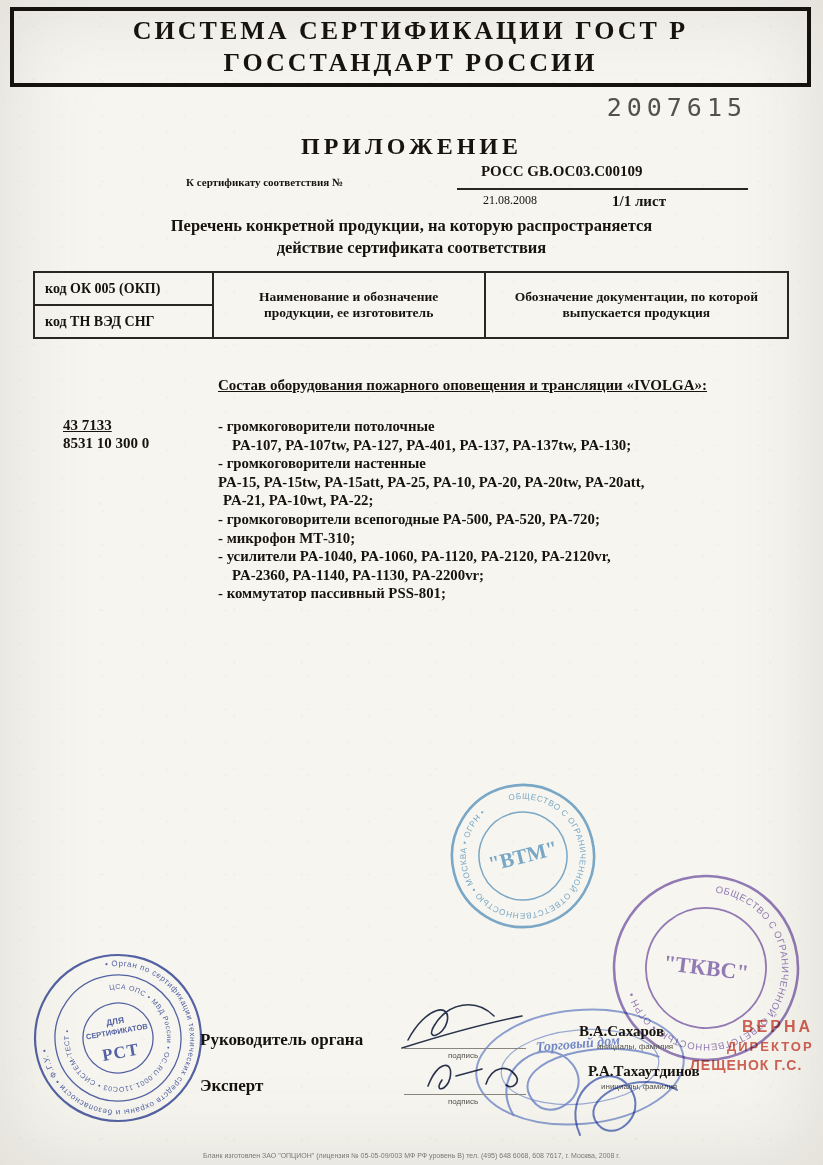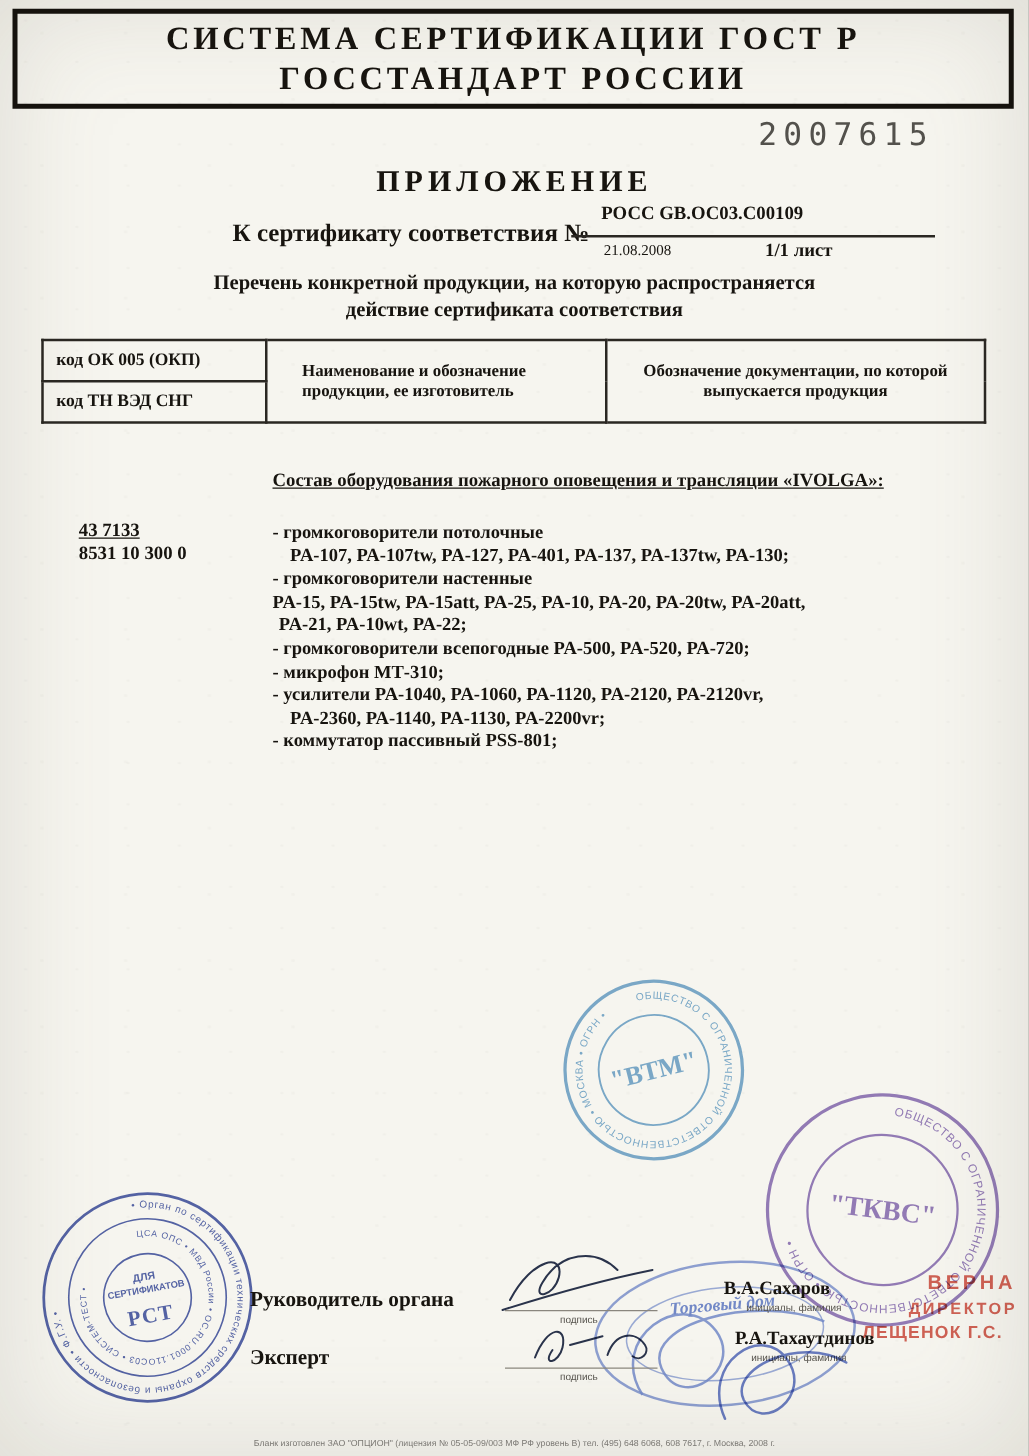--- a/index.html
+++ b/index.html
@@ -25,33 +25,33 @@
   .header-line{ font-weight:bold; font-size:26px; letter-spacing:3px; }
   .serial{
     position:absolute; top:93px; right:76px;
     font-family:"DejaVu Sans Mono", monospace;
     font-size:25px; letter-spacing:5px; color:#53514c;
   }
   .doc-title{
     position:absolute; top:133px; left:0; width:100%; text-align:center;
     font-size:24px; font-weight:bold; letter-spacing:4px;
   }
-  .cert-label{ position:absolute; top:176px; left:186px; font-size:20px; font-weight:bold; }
+  .cert-label{ position:absolute; top:176px; left:186px; font-size:11px; font-weight:bold; }
   .cert-number{ position:absolute; top:163px; left:481px; font-size:15px; font-weight:bold; }
   .cert-underline{ position:absolute; top:188px; left:457px; width:291px; border-top:2px solid #2a2722; }
   .cert-date{ position:absolute; top:193px; left:483px; font-size:12px; font-weight:normal; }
   .cert-sheets{ position:absolute; top:193px; left:612px; font-size:15px; font-weight:bold; }
   .subtitle{ position:absolute; left:0; width:100%; text-align:center; font-weight:bold; font-size:16.5px; }
   .subtitle.l1{ top:216px; }
   .subtitle.l2{ top:238px; }
   
   .info-table{ position:absolute; left:33px; top:271px; width:756px; border-collapse:collapse; table-layout:fixed; }
   .info-table td{ border:2px solid #2a2722; height:33px; font-weight:bold; vertical-align:middle; }
   .info-table td.c1{ width:172px; font-size:14px; padding-left:10px; text-align:left; }
-  .info-table td.c2{ width:262px; font-size:13.5px; text-align:left; padding:0 28px; }
+  .info-table td.c2{ width:262px; font-size:13.5px; text-align:center; padding:0 28px; }
   .info-table td.c3{ width:292px; font-size:13.5px; text-align:center; padding:0 28px; }
   
   .bheading{ position:absolute; left:218px; top:377px; font-size:15px; font-weight:bold; text-decoration:underline; }
   .code1{ position:absolute; left:63px; top:417px; font-size:15px; font-weight:bold; text-decoration:underline; }
   .code2{ position:absolute; left:63px; top:435px; font-size:15px; font-weight:bold; }
   .plist{ position:absolute; left:218px; top:417px; width:565px; font-size:14.8px; font-weight:bold; line-height:18.6px; }
   .pl.ind{ padding-left:14px; }
   .pl.ind2{ padding-left:5px; }
   
   .sig-role{ position:absolute; font-size:17px; font-weight:bold; }

